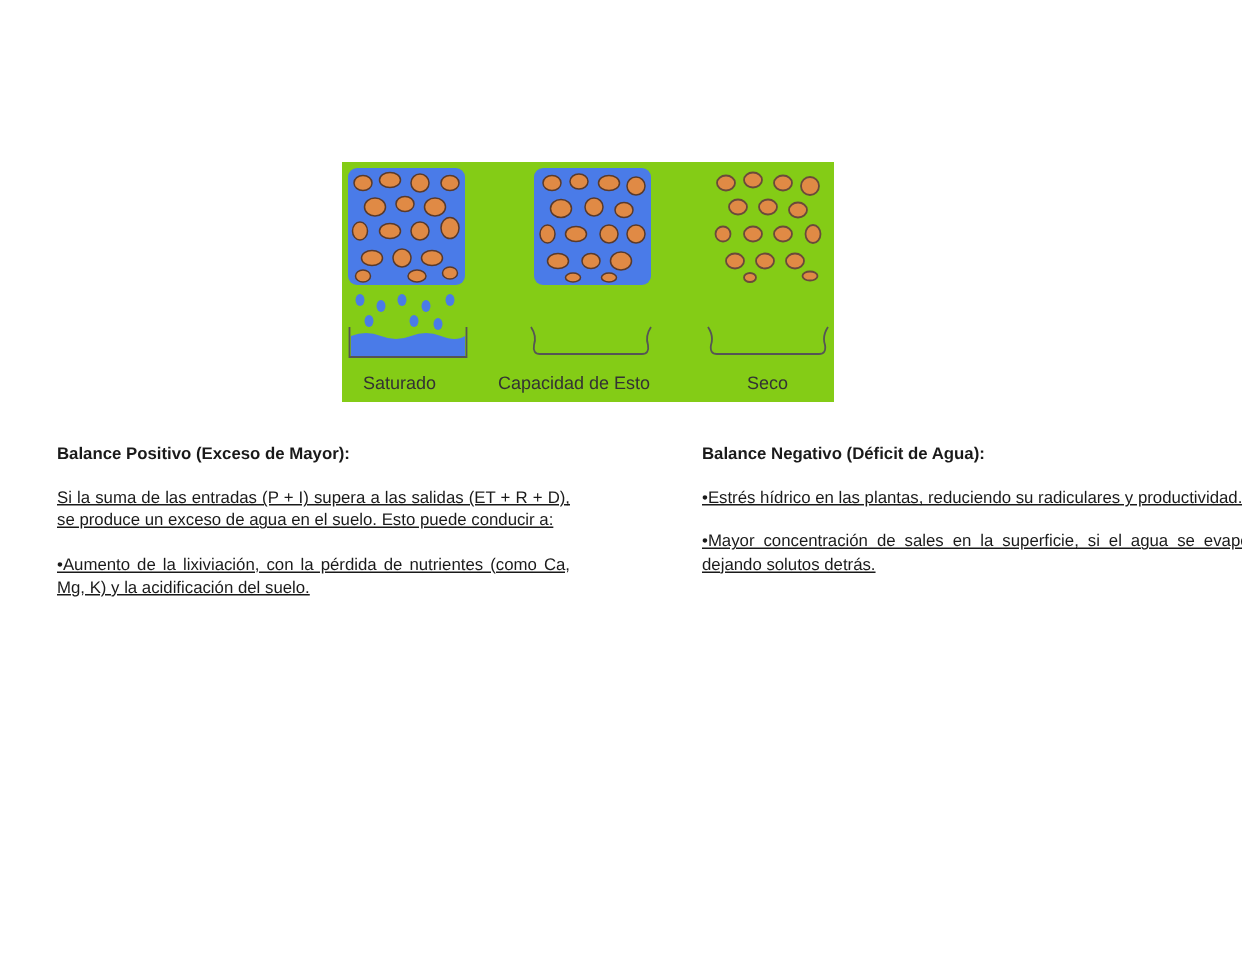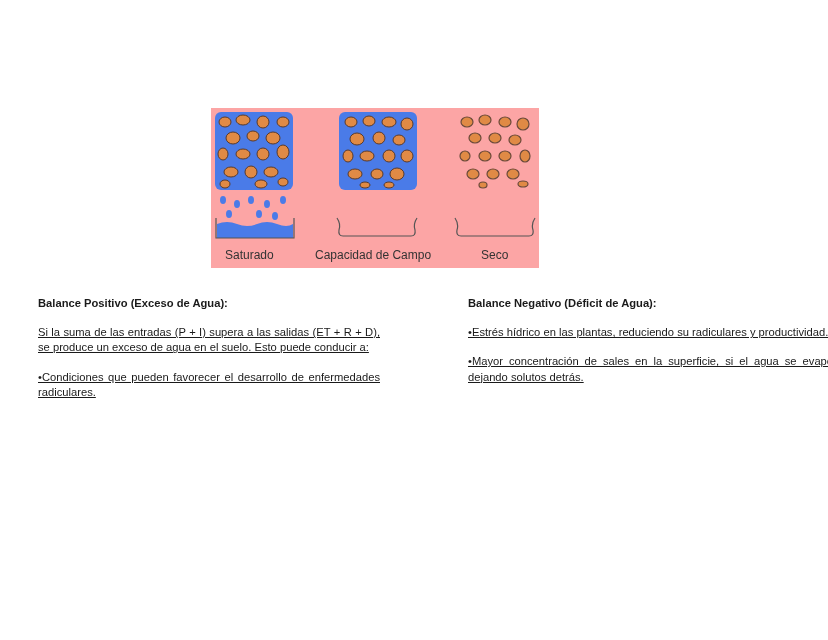--- a/index.html
+++ b/index.html
@@ -1,17 +1,17 @@
 <!DOCTYPE html>
 <html><head>
 <meta charset="utf-8">
 <style>
   html, body { margin:0; padding:0; background:#ffffff; }
   body { width:828px; height:640px; position:relative; overflow:hidden; font-family:"Liberation Sans", sans-serif; color:#1a1a1a; }
-  .figure { position:absolute; left:211px; top:108px; width:328px; height:160px; background:#fca5a5;text-decoration:underline; }
+  .figure { position:absolute; left:228px; top:108px; width:328px; height:160px; background:#84cc16;text-decoration:underline; }
   .panel { position:absolute; top:4px; }
   .soil { position:absolute; width:78px; height:78px; border-radius:6px; }
   .soil.blue { background:#4a7be8; }
   .soil svg { position:absolute; left:0; top:0; }
   .tray { position:absolute; }
   .caption { position:absolute; top:136px; font-size:12px; color:#333; white-space:nowrap; }
   .col { position:absolute; top:296px; width:342px; font-size:11.2px; line-height:15.2px; }
   .col.left { left:38px; }
   .col.right { left:420px; width:375px;margin-left:48px; }
   .heading { font-weight:bold; margin:0 0 14px 0; }
@@ -82,21 +82,21 @@
             <ellipse cx="38" cy="62" rx="6" ry="5"></ellipse>
             <ellipse cx="58" cy="62" rx="7" ry="6"></ellipse>
           <ellipse cx="26" cy="73" rx="5" ry="3"></ellipse>
             <ellipse cx="50" cy="73" rx="5" ry="3"></ellipse>
         </g>
       </svg>
     </div>
     <svg class="tray" style="left:-4px;top:104px;" width="84" height="24">
       <path d="M2 2 Q6 8 4 14 Q3 20 8 20 L76 20 Q81 20 80 14 Q78 8 82 2" fill="none" stroke="#555" stroke-width="1.2"></path>
     </svg>
-    <div class="caption" style="left:-24px;">Capacidad de Campo</div>
+    <div class="caption" style="left:-24px;">Capacidad de Esto</div>
   </div>
 
   <div class="panel" style="left:246px;">
     <div class="soil" style="left:0;top:0;">
       <svg width="78" height="78">
         <g fill="#e08a45" stroke="#6a4a3a" stroke-width="1.2">
           <ellipse cx="10" cy="10" rx="6" ry="5"></ellipse>
             <ellipse cx="28" cy="8" rx="6" ry="5"></ellipse>
             <ellipse cx="48" cy="10" rx="6" ry="5"></ellipse>
             <ellipse cx="66" cy="12" rx="6" ry="6"></ellipse>
@@ -116,22 +116,22 @@
       </svg>
     </div>
     <svg class="tray" style="left:-4px;top:104px;" width="84" height="24">
       <path d="M2 2 Q6 8 4 14 Q3 20 8 20 L76 20 Q81 20 80 14 Q78 8 82 2" fill="none" stroke="#555" stroke-width="1.2"></path>
     </svg>
     <div class="caption" style="left:24px;">Seco</div>
   </div>
 </div>
 
 <div class="col left">
-  <p class="heading">Balance Positivo (Exceso de Agua):</p>
+  <p class="heading">Balance Positivo (Exceso de Mayor):</p>
   <p class="para">Si la suma de las entradas (P + I) supera a las salidas (ET + R + D), se produce un exceso de agua en el suelo. Esto puede conducir a:</p>
-  <p class="para">•Condiciones que pueden favorecer el desarrollo de enfermedades radiculares.</p>
+  <p class="para">•Aumento de la lixiviación, con la pérdida de nutrientes (como Ca, Mg, K) y la acidificación del suelo.</p>
 </div>
 
 <div class="col right">
   <p class="heading">Balance Negativo (Déficit de Agua):</p>
   <p class="para">•Estrés hídrico en las plantas, reduciendo su radiculares y productividad.</p>
   <p class="para">•Mayor concentración de sales en la superficie, si el agua se evapora dejando solutos detrás.</p>
 </div>
 
 </body></html>

